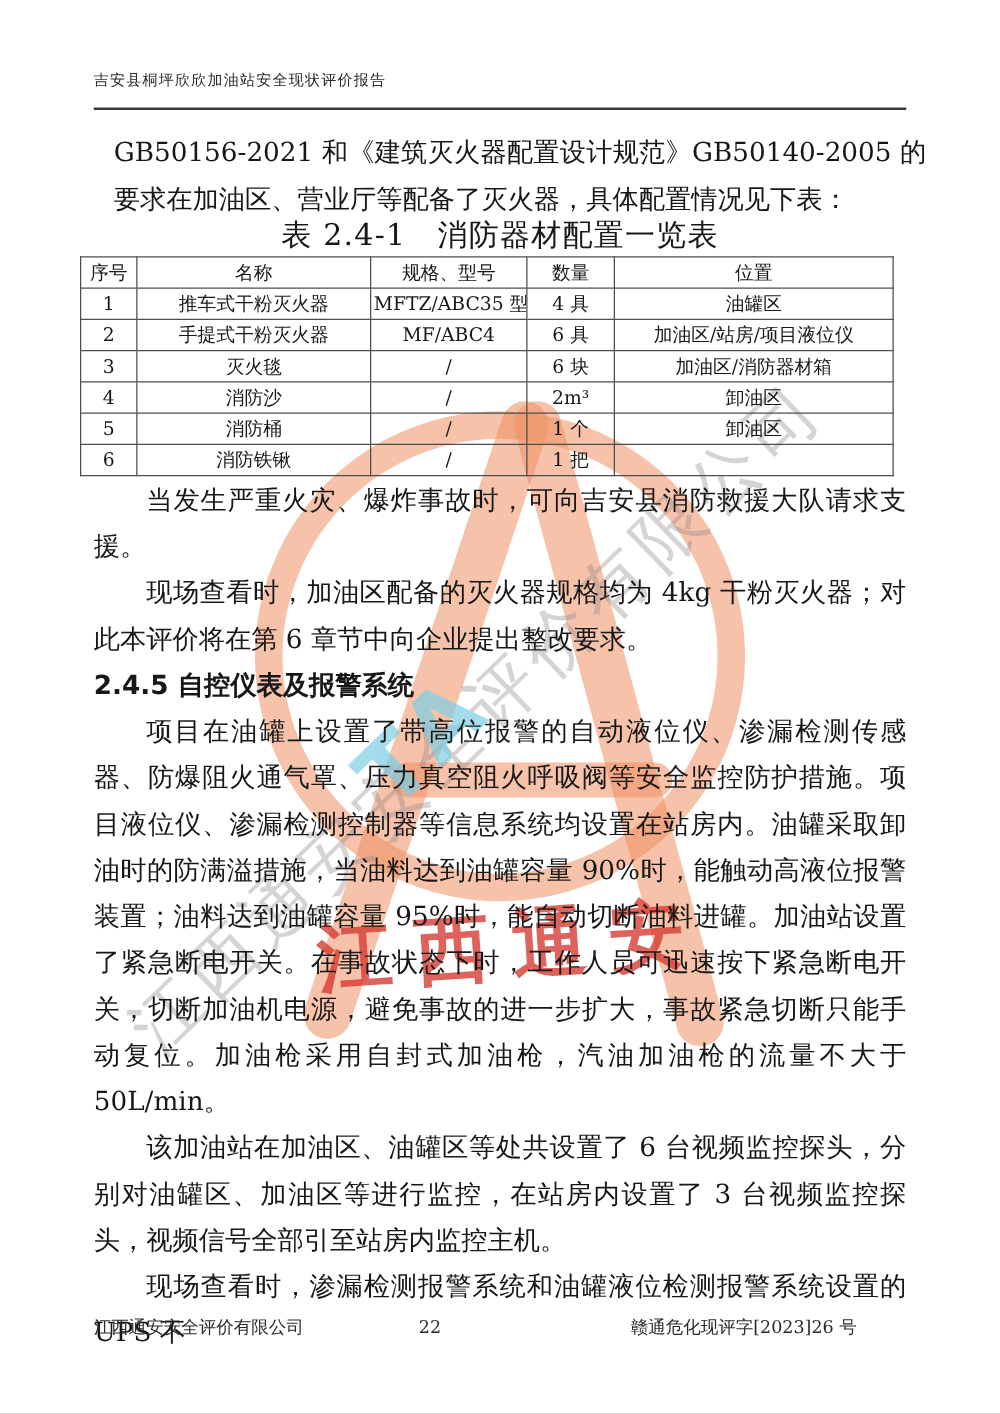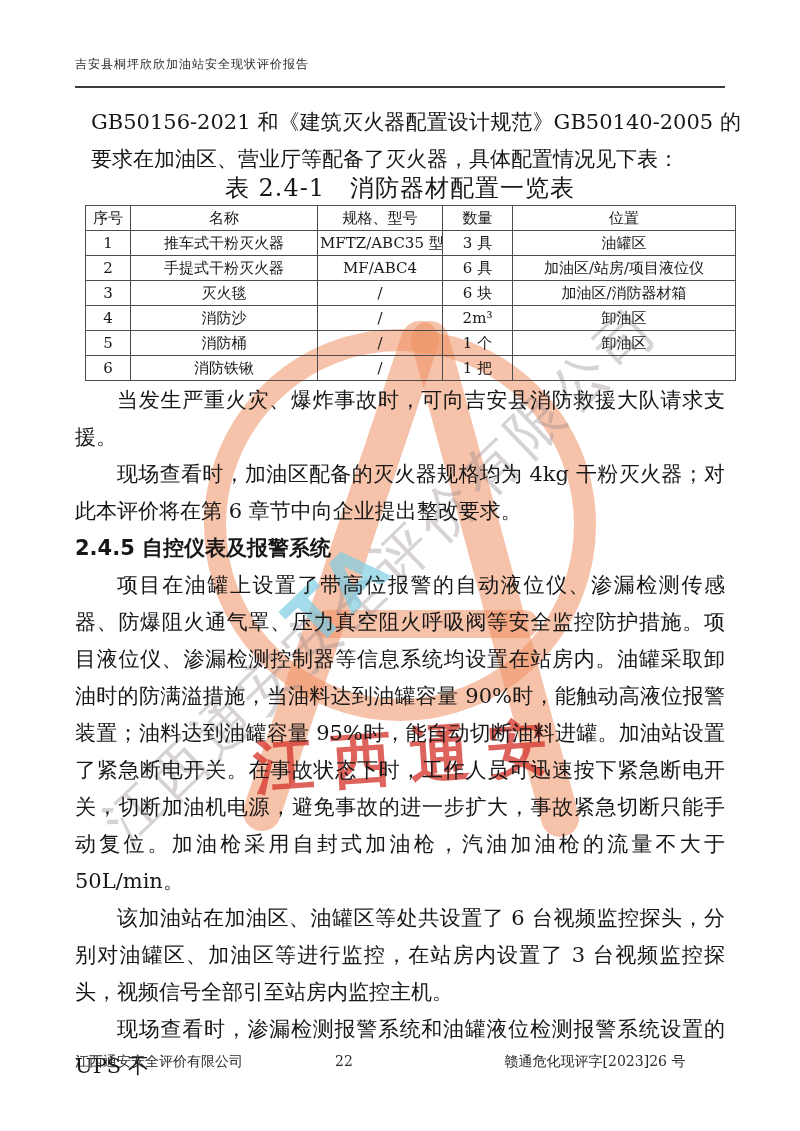--- a/index.html
+++ b/index.html
@@ -43,21 +43,21 @@
   }
   .intro {
     position:absolute; top:88px; left:75px; width:650px;
     font-size:21px; line-height:37px; text-align:justify; margin:16px;
   }
   .tbl-title {
     position:absolute; top:172px; left:75px; width:650px;
     text-align:center; font-size:24px; letter-spacing:1px;
   }
   .fire-table {
-    position:absolute; top:205px; left:85px; width:650px;
+    position:absolute; top:205px; left:64px; width:650px;
     border-collapse:collapse; table-layout:fixed;
   }
   .fire-table th, .fire-table td {
     border:1px solid #4d4d4d; height:24px; padding:0 2px;
     font-size:15px; font-weight:normal; text-align:center;
     overflow:hidden; white-space:nowrap;
   }
   .flow {
     position:absolute; top:382px; left:75px; width:650px;
     font-size:21px; line-height:37px; text-align:justify;
@@ -118,21 +118,21 @@
         <th>序号</th>
         <th>名称</th>
         <th>规格、型号</th>
         <th>数量</th>
         <th>位置</th>
       </tr>
       <tr>
         <td>1</td>
         <td>推车式干粉灭火器</td>
         <td>MFTZ/ABC35 型</td>
-        <td>3 具</td>
+        <td>4 具</td>
         <td>油罐区</td>
       </tr>
       <tr>
         <td>2</td>
         <td>手提式干粉灭火器</td>
         <td>MF/ABC4</td>
         <td>6 具</td>
         <td>加油区/站房/项目液位仪</td>
       </tr>
       <tr>

